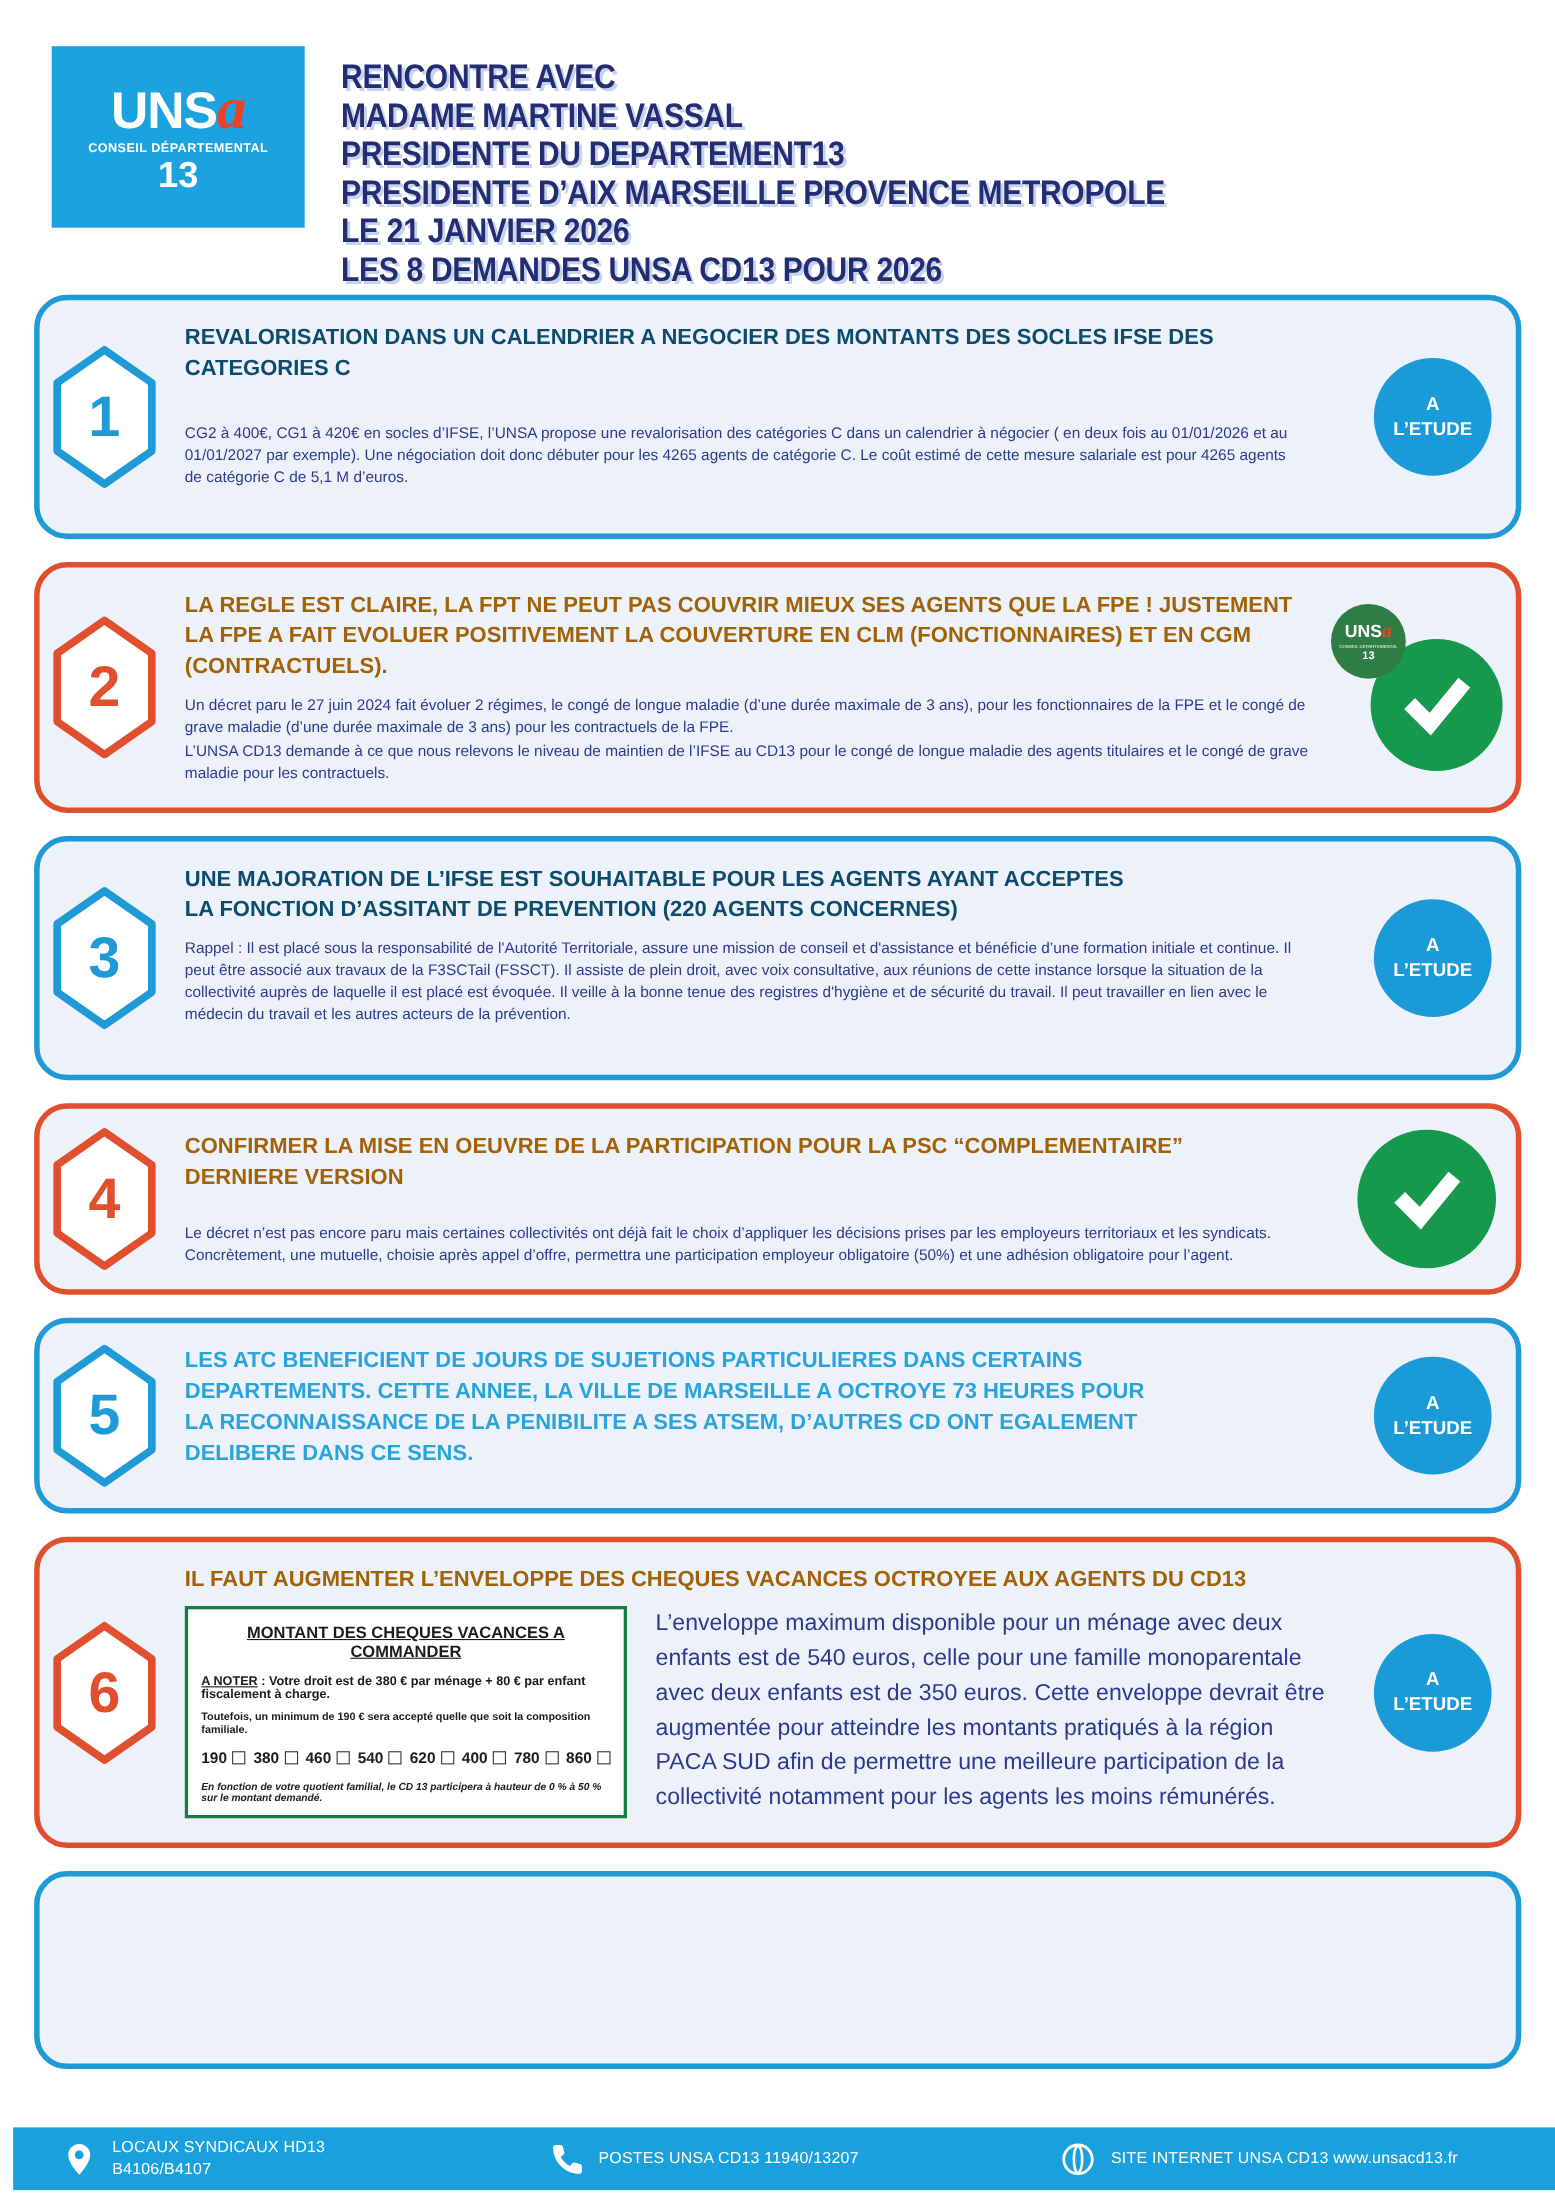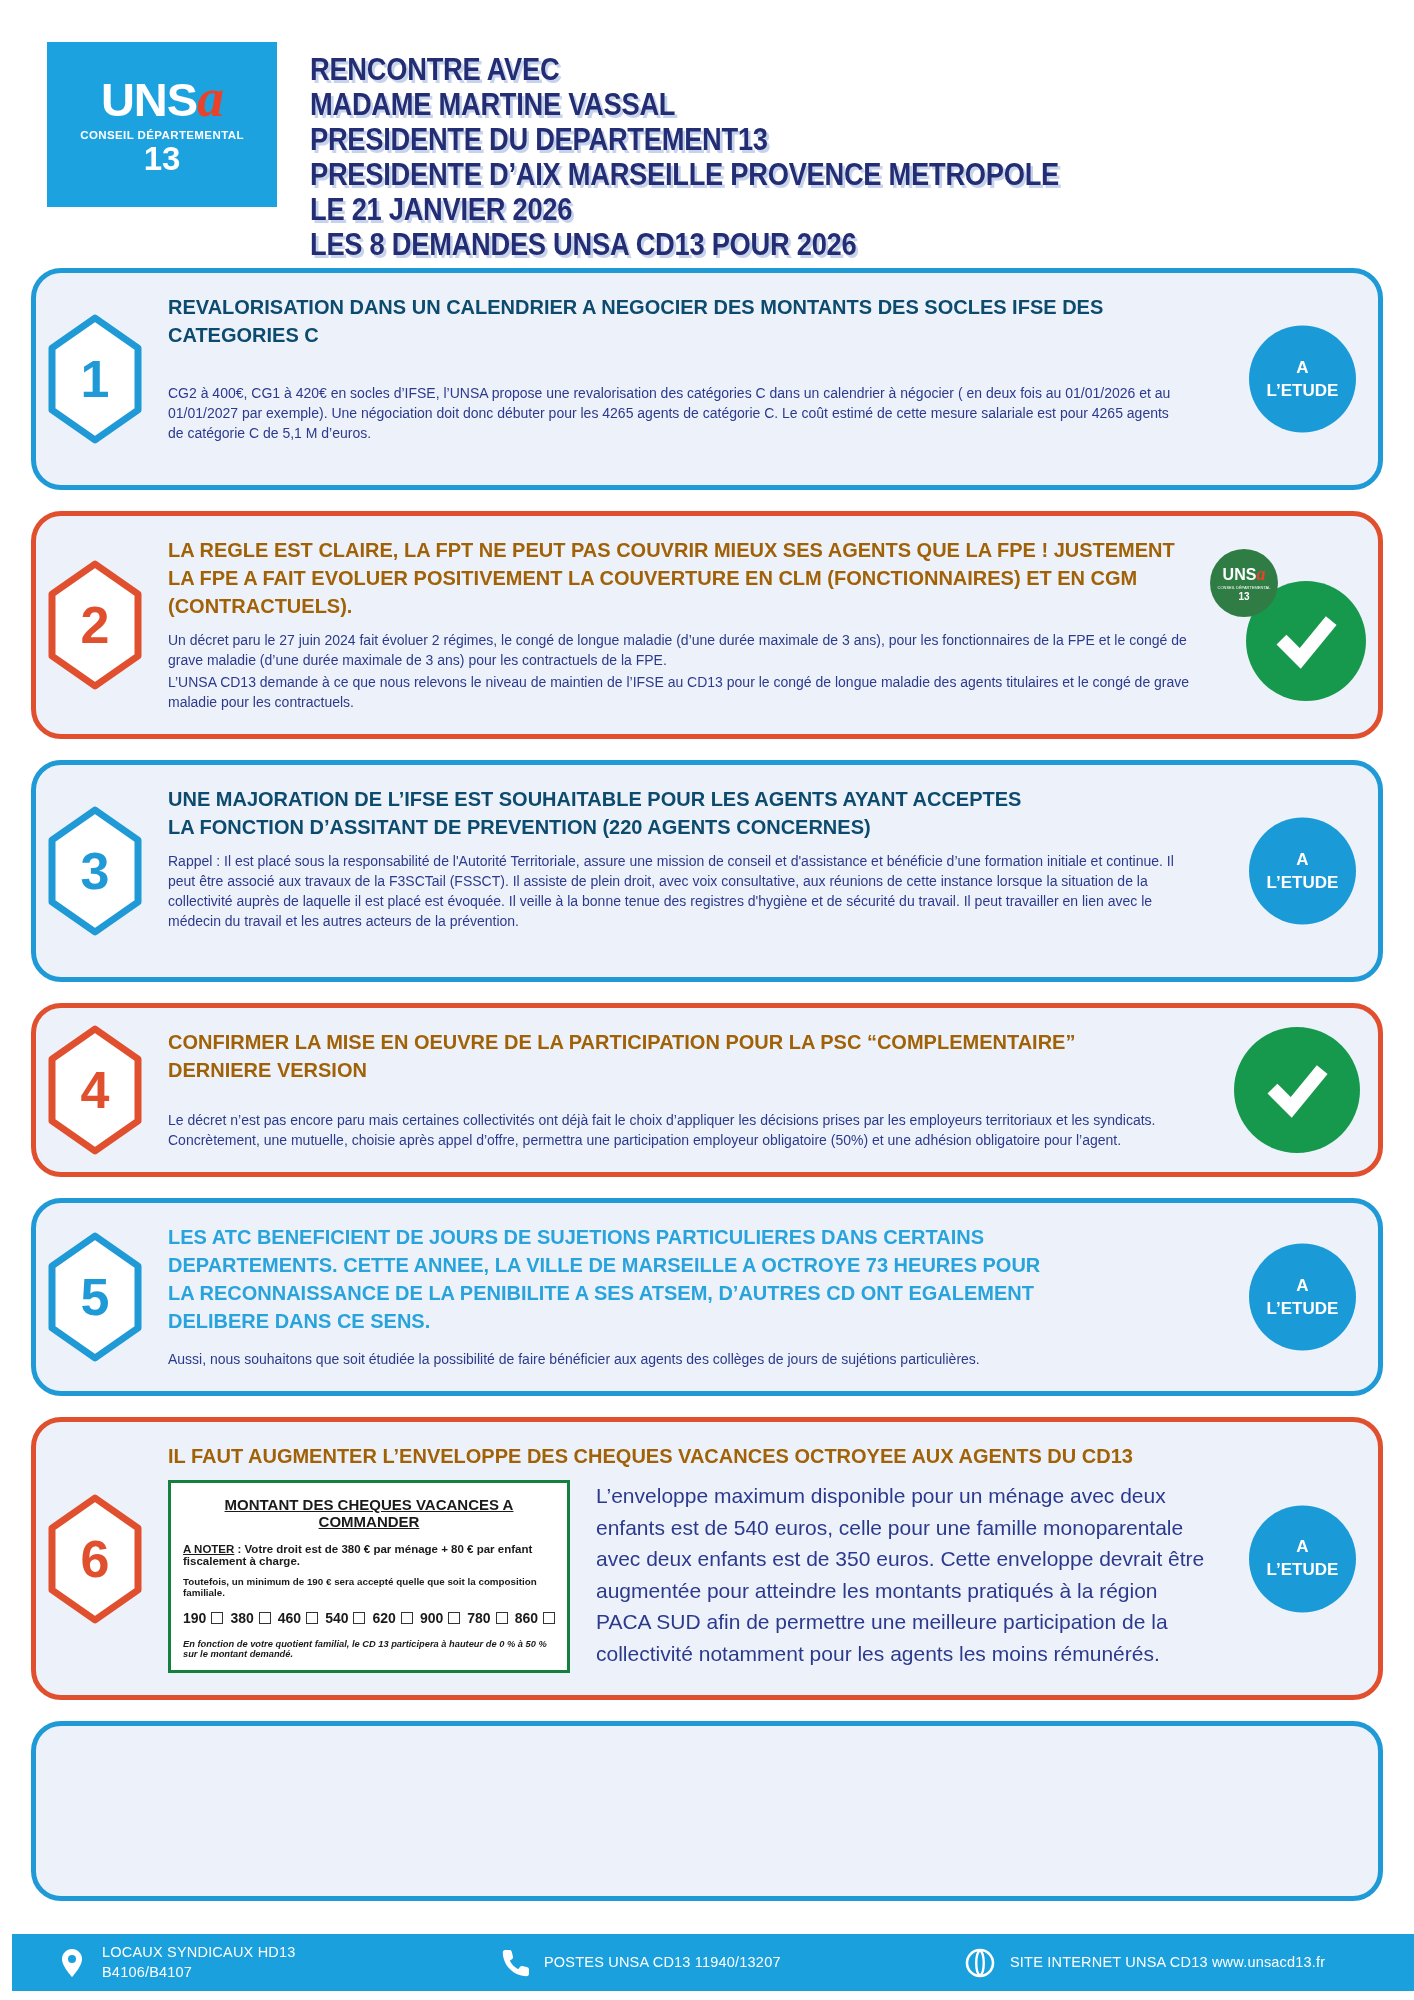--- a/index.html
+++ b/index.html
@@ -216,23 +216,20 @@
   </div>
 
   <div class="card card-5" style="min-height:172px;">
     <div class="hex">
       <svg viewBox="0 0 94 130">
           <polygon points="47,4 90,34 90,96 47,126 4,96 4,34" fill="#ffffff" stroke="currentColor" stroke-width="7" stroke-linejoin="round"></polygon>
         </svg>
       <span class="num">5</span>
     </div>
     <div class="card-title cyan" style="max-width:880px; margin-bottom:14px;">LES ATC BENEFICIENT DE JOURS DE SUJETIONS PARTICULIERES DANS CERTAINS DEPARTEMENTS. CETTE ANNEE, LA VILLE DE MARSEILLE A OCTROYE 73 HEURES POUR LA RECONNAISSANCE DE LA PENIBILITE A SES ATSEM, D’AUTRES CD ONT EGALEMENT DELIBERE DANS CE SENS.</div>
-    <div class="card-body">
-      <p>Aussi, nous souhaitons que soit étudiée la possibilité de faire bénéficier aux agents des collèges de jours de sujétions particulières.</p>
-    </div>
     <div class="badge-etude">
       <span>A</span>
       <span>L’ETUDE</span>
     </div>
   </div>
 
   <div class="card red card-6" style="min-height:190px;">
     <div class="hex">
       <svg viewBox="0 0 94 130">
           <polygon points="47,4 90,34 90,96 47,126 4,96 4,34" fill="#ffffff" stroke="currentColor" stroke-width="7" stroke-linejoin="round"></polygon>
@@ -260,21 +257,21 @@
             </span>
           <span class="opt">
               <span>540</span>
               <span class="cf-box"></span>
             </span>
           <span class="opt">
               <span>620</span>
               <span class="cf-box"></span>
             </span>
           <span class="opt">
-              <span>900</span>
+              <span>400</span>
               <span class="cf-box"></span>
             </span>
           <span class="opt">
               <span>780</span>
               <span class="cf-box"></span>
             </span>
           <span class="opt">
               <span>860</span>
               <span class="cf-box"></span>
             </span>

